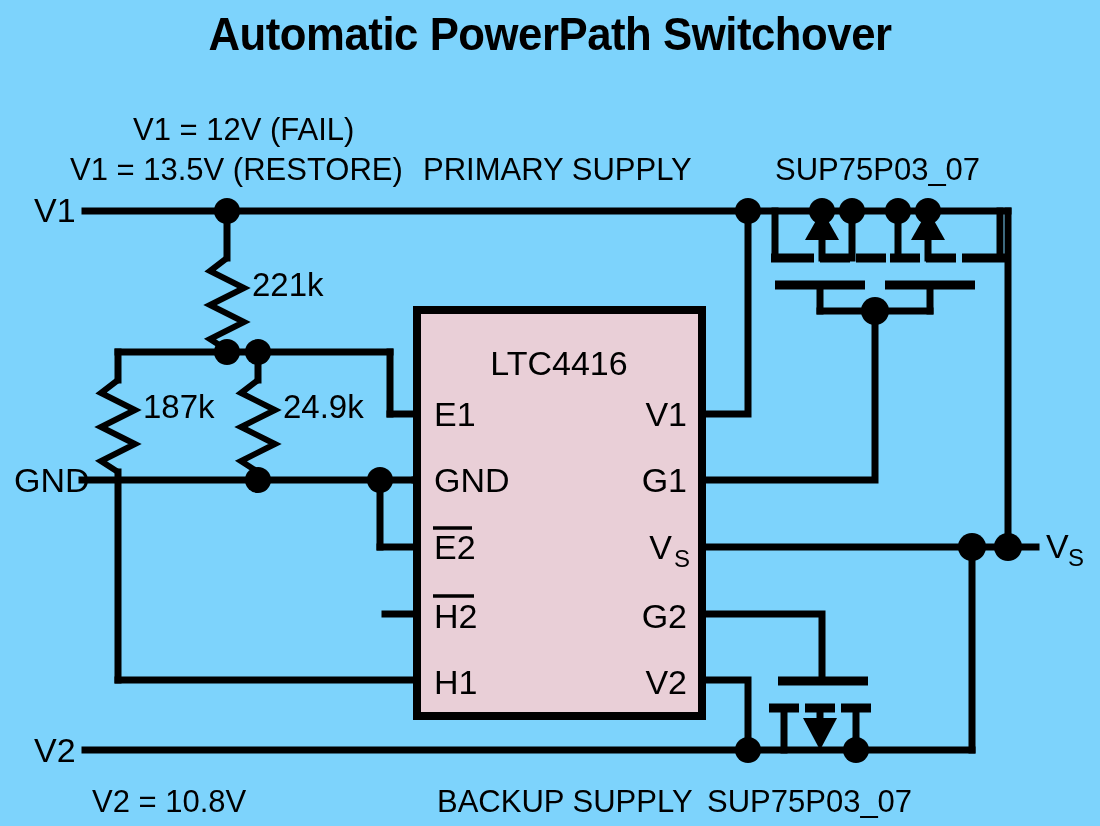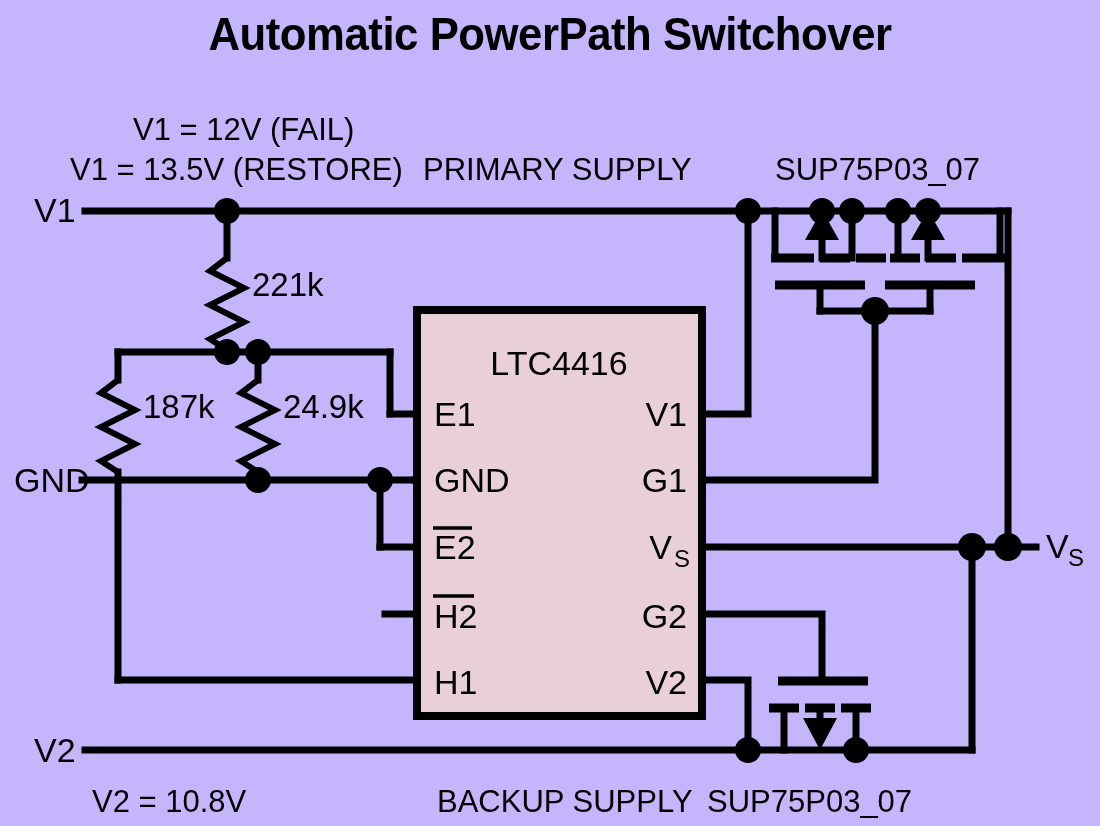--- a/index.html
+++ b/index.html
@@ -11,21 +11,21 @@
   body {
     width: 1100px;
     height: 826px;
     font-family: "Liberation Sans", sans-serif;
     overflow: hidden;
   }
   #page {
     position: relative;
     width: 1100px;
     height: 826px;
-    background: #c4b5fd;
+    background: #7dd3fc;
   }
   #title {
     position: absolute;
     top: 6px;
     left: 0;
     width: 1100px;
     text-align: center;
     font-family: "Liberation Sans", sans-serif;
     font-weight: bold;
     font-size: 47px;

